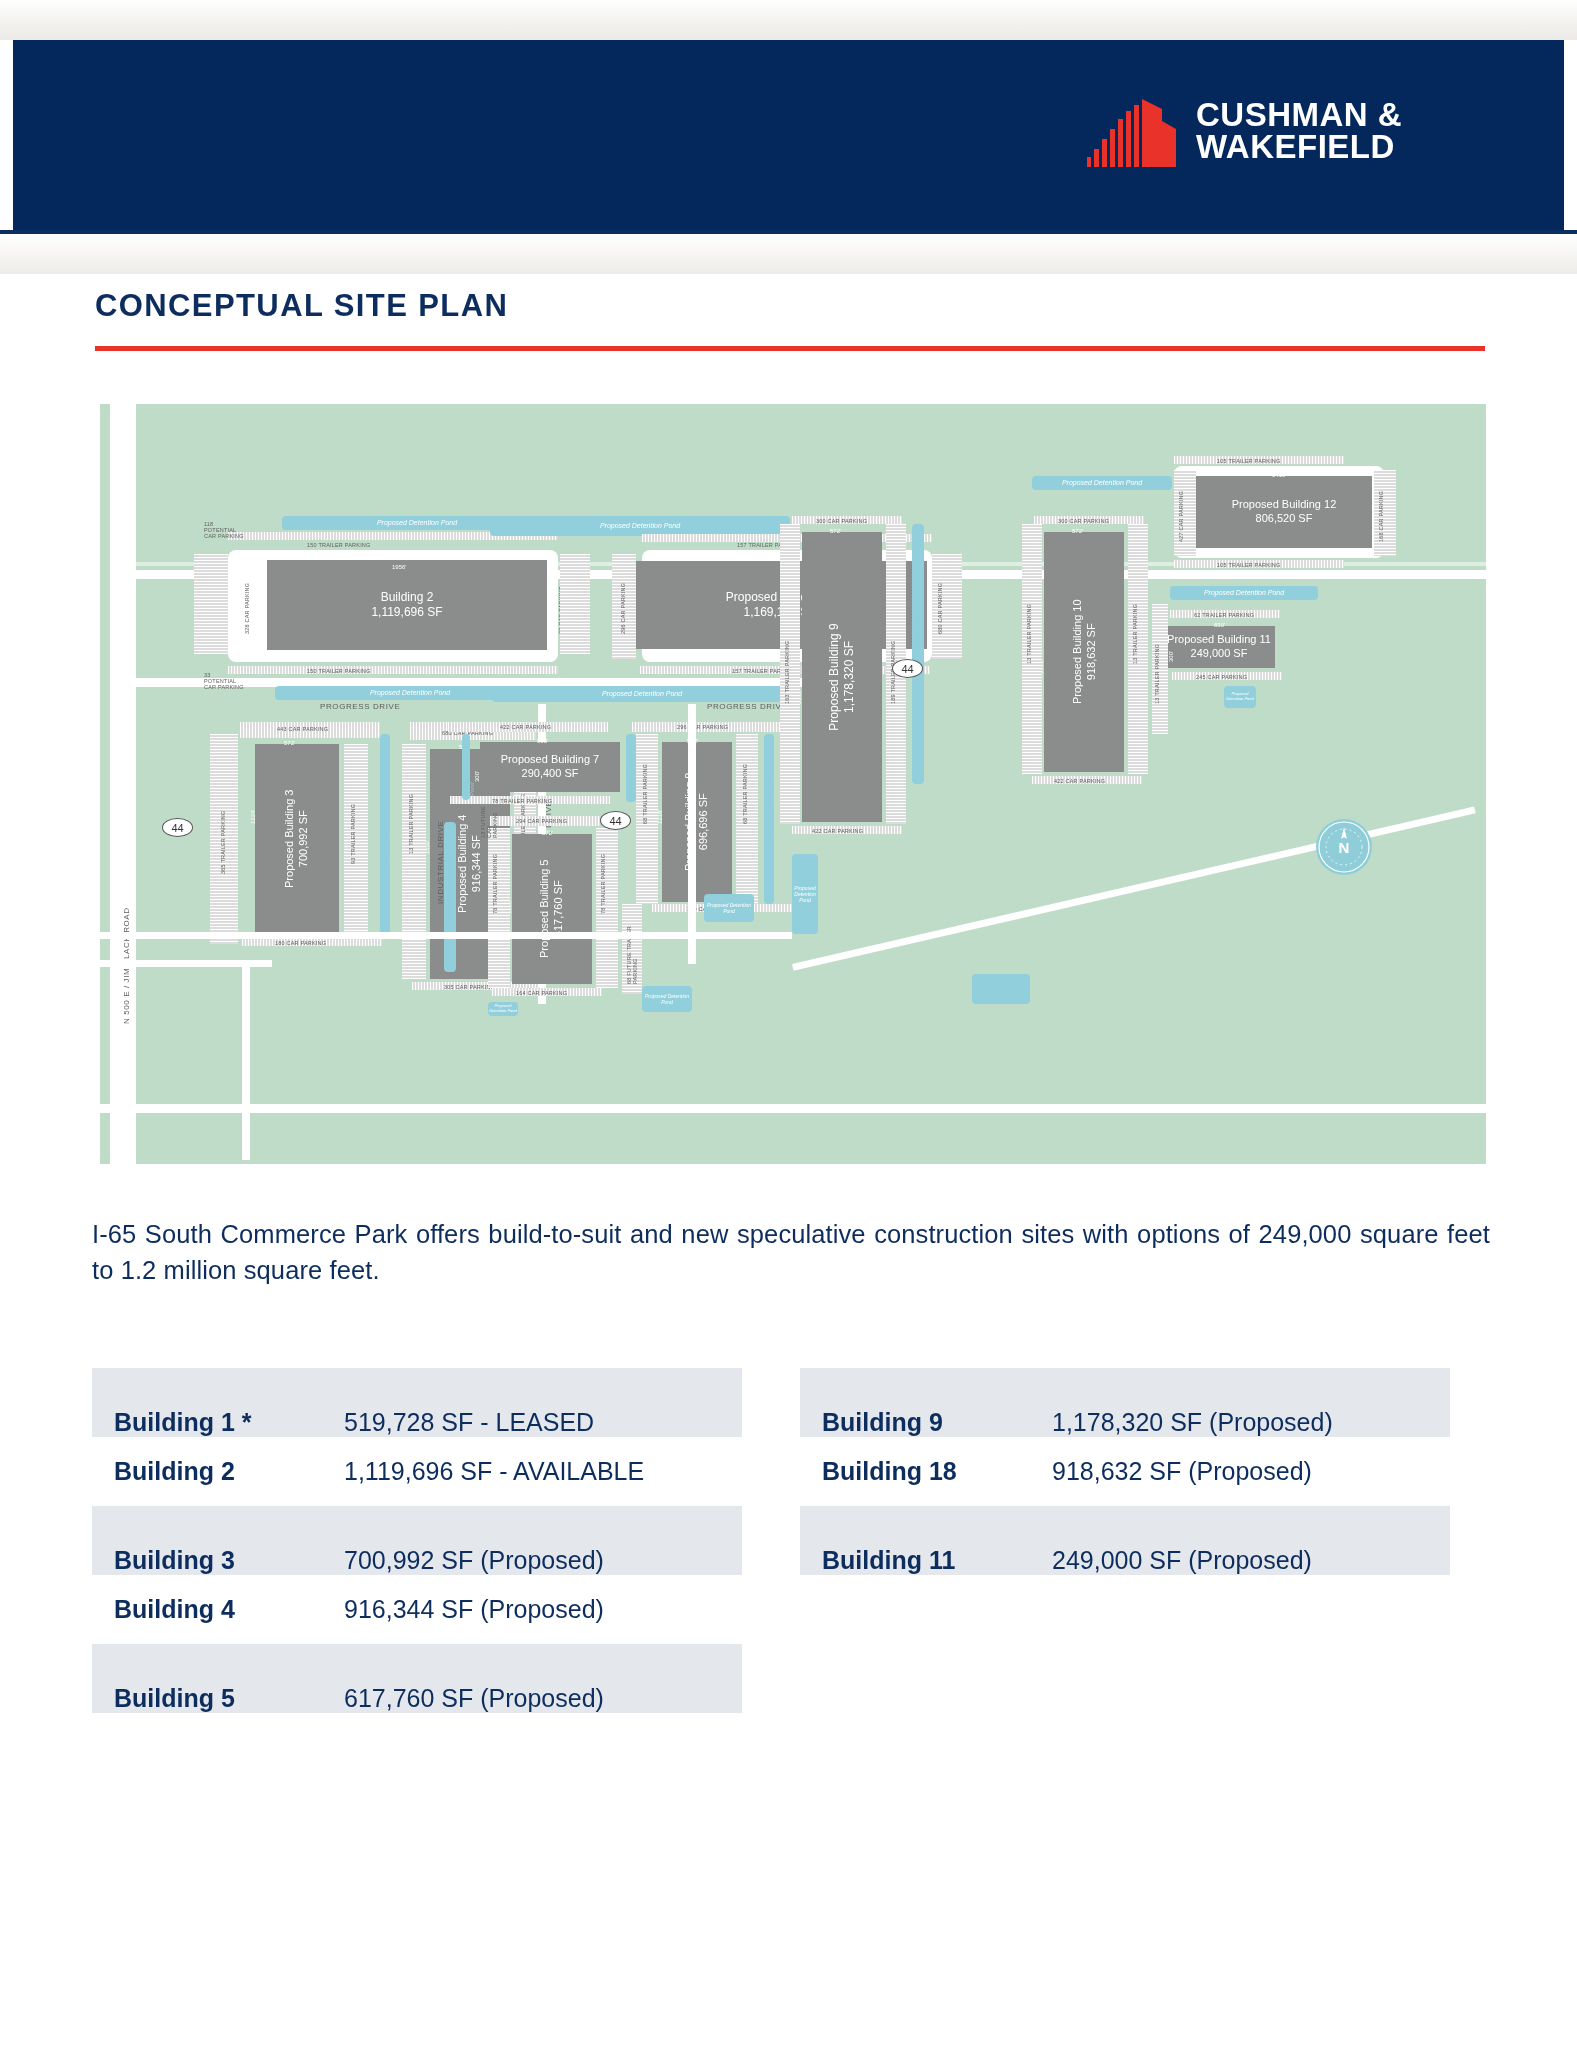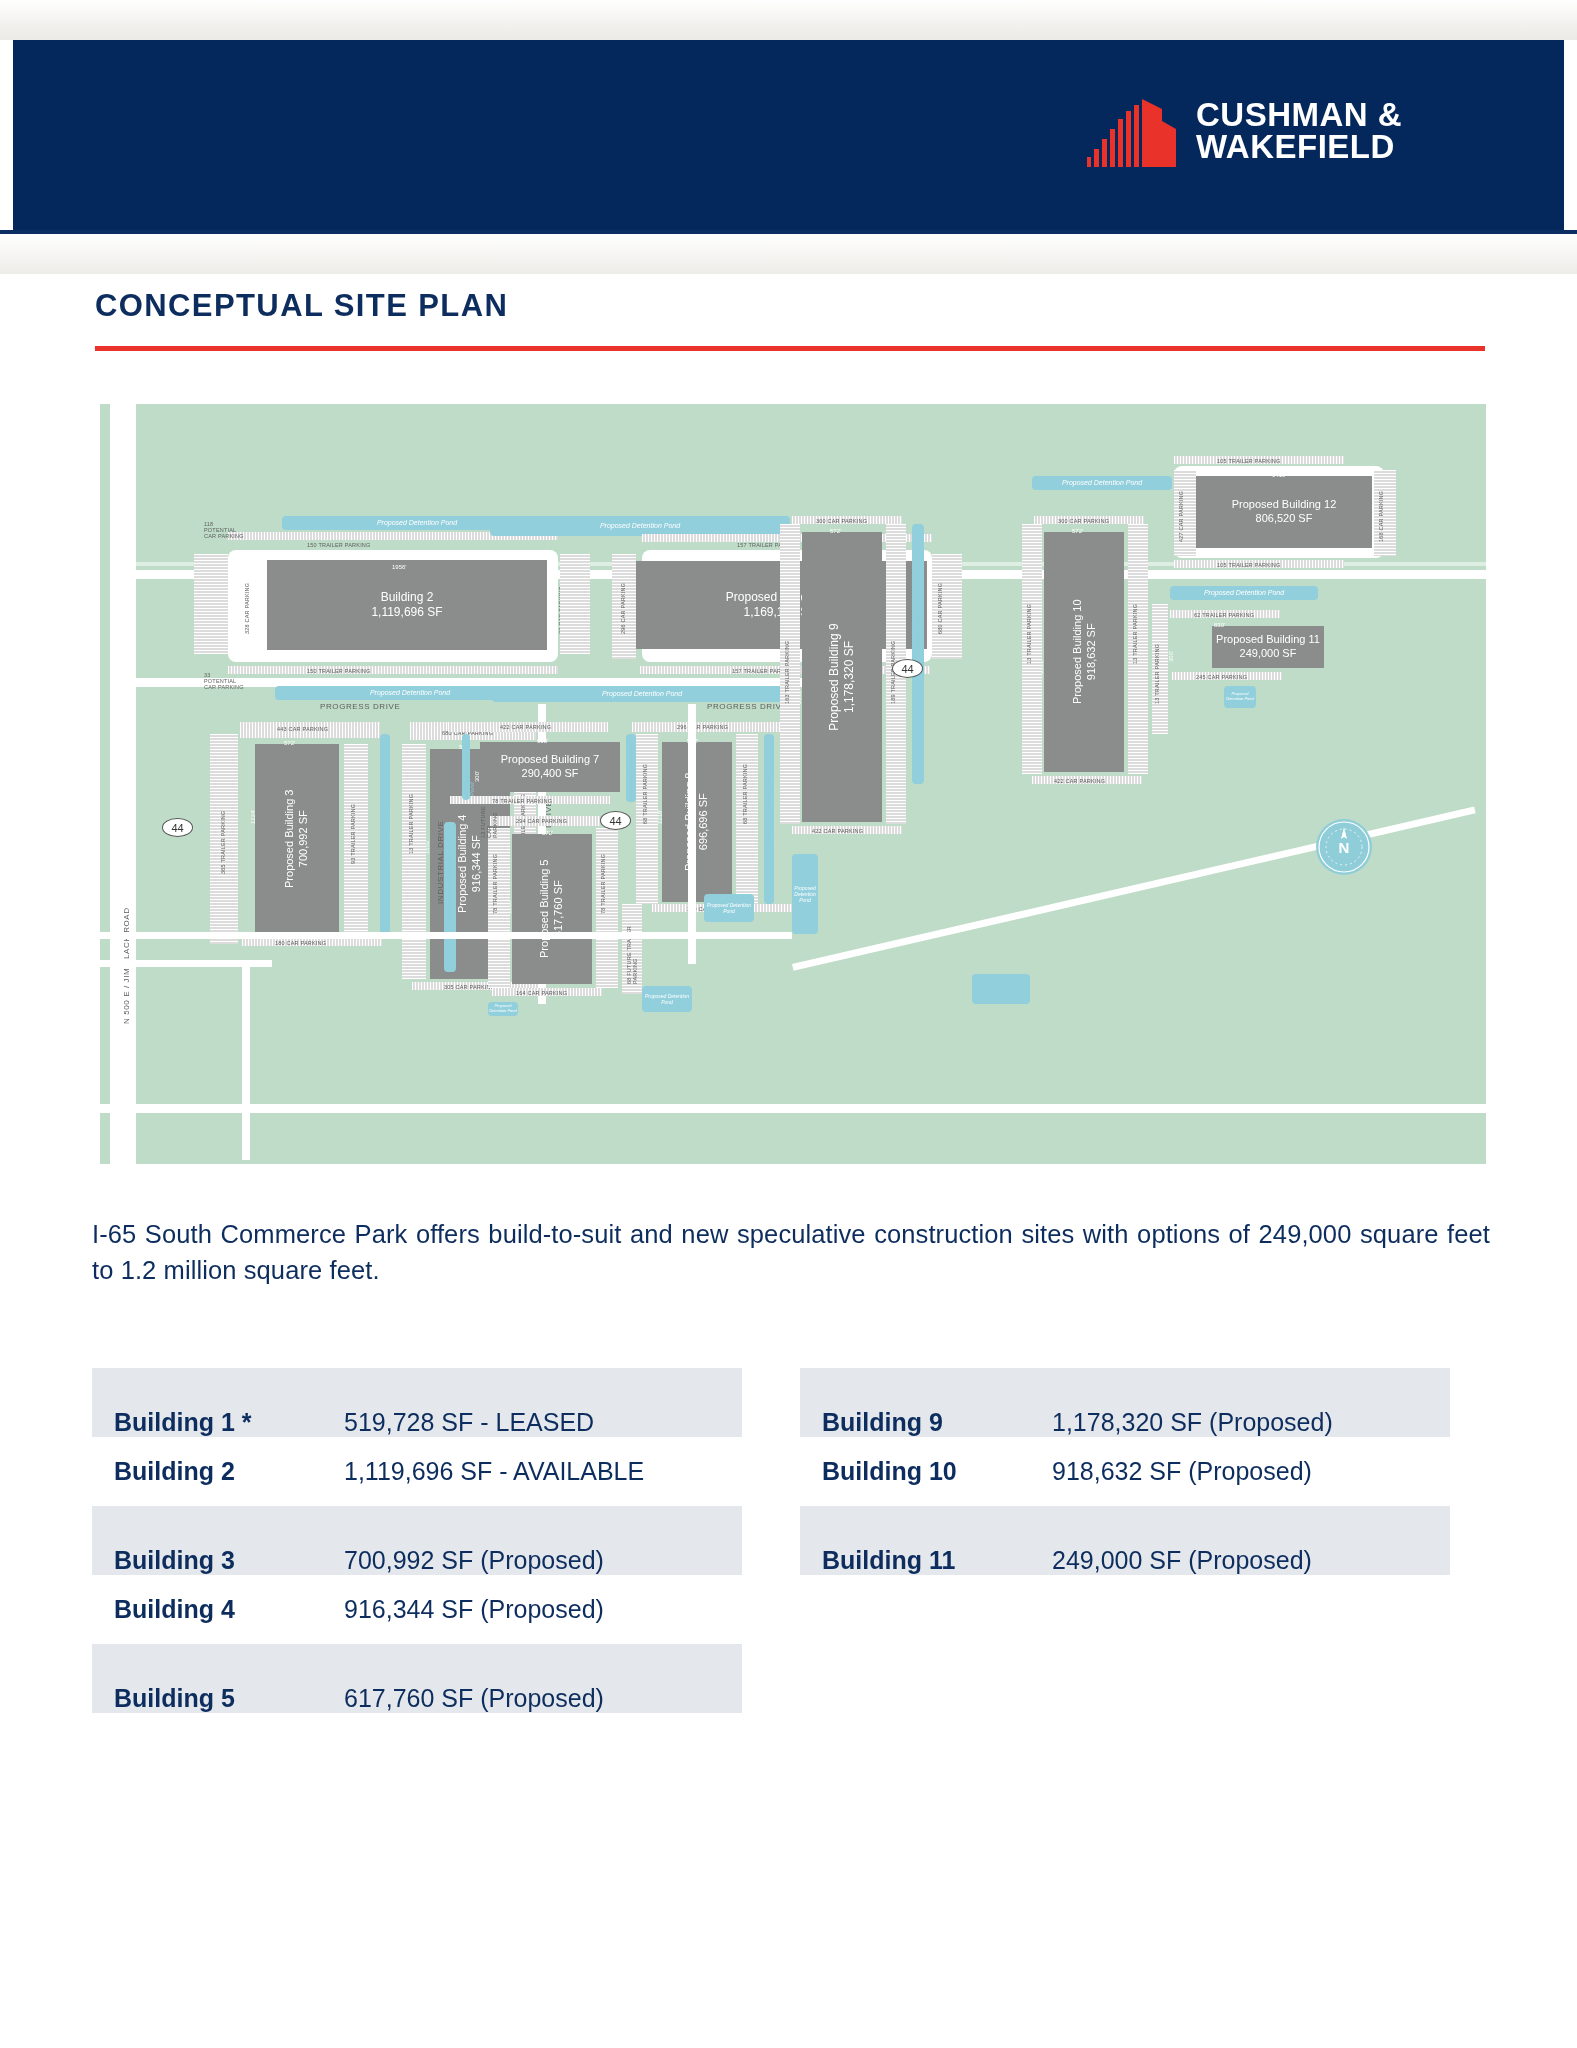--- a/index.html
+++ b/index.html
@@ -371,21 +371,21 @@
   <div class="pstripe" style="left:1082px;top:156px;width:170px;height:8px;"></div>
   <div class="plabel" style="left:1125px;top:158px;">105 TRAILER PARKING</div>
   <div class="pstripe v" style="left:1082px;top:66px;width:22px;height:86px;"></div>
   <div class="plabel rot" style="left:1086px;top:138px;">427 CAR PARKING</div>
   <div class="pstripe v" style="left:1282px;top:66px;width:22px;height:86px;"></div>
   <div class="plabel rot" style="left:1286px;top:138px;">168 CAR PARKING</div>
 
   <div class="pond" style="left:1078px;top:182px;width:148px;height:14px;">Proposed Detention Pond</div>
   <div class="pstripe" style="left:1078px;top:206px;width:110px;height:8px;"></div>
   <div class="plabel" style="left:1102px;top:208px;">62 TRAILER PARKING</div>
-  <div class="bldg" style="left:1120px;top:222px;width:112px;height:42px;">
+  <div class="bldg" style="left:1071px;top:222px;width:112px;height:42px;">
     <div>
       <span class="b-label">Proposed Building 11</span>
       <span class="b-label">249,000 SF</span>
     </div>
   </div>
   <div class="dim" style="left:1122px;top:218px;">830'</div>
   <div class="dim rot" style="left:1076px;top:258px;">300'</div>
   <div class="pstripe" style="left:1080px;top:268px;width:110px;height:8px;"></div>
   <div class="plabel" style="left:1104px;top:270px;">245 CAR PARKING</div>
   <div class="pond" style="left:1132px;top:282px;width:32px;height:22px;font-size:4px;">Proposed Detention Pond</div>
@@ -441,20 +441,20 @@
     <span class="v">617,760 SF (Proposed)</span>
   </div>
 </div>
 
 <div class="tbl right">
   <div class="row alt">
     <span class="k"><span>Building 9</span><span class="star"></span></span>
     <span class="v">1,178,320 SF (Proposed)</span>
   </div>
   <div class="row">
-    <span class="k"><span>Building 10</span><span class="star"></span></span>
+    <span class="k"><span>Building 18</span><span class="star"></span></span>
     <span class="v">918,632 SF (Proposed)</span>
   </div>
   <div class="row alt">
     <span class="k"><span>Building 11</span><span class="star"></span></span>
     <span class="v">249,000 SF (Proposed)</span>
   </div>
 </div>
 
 </body></html>

